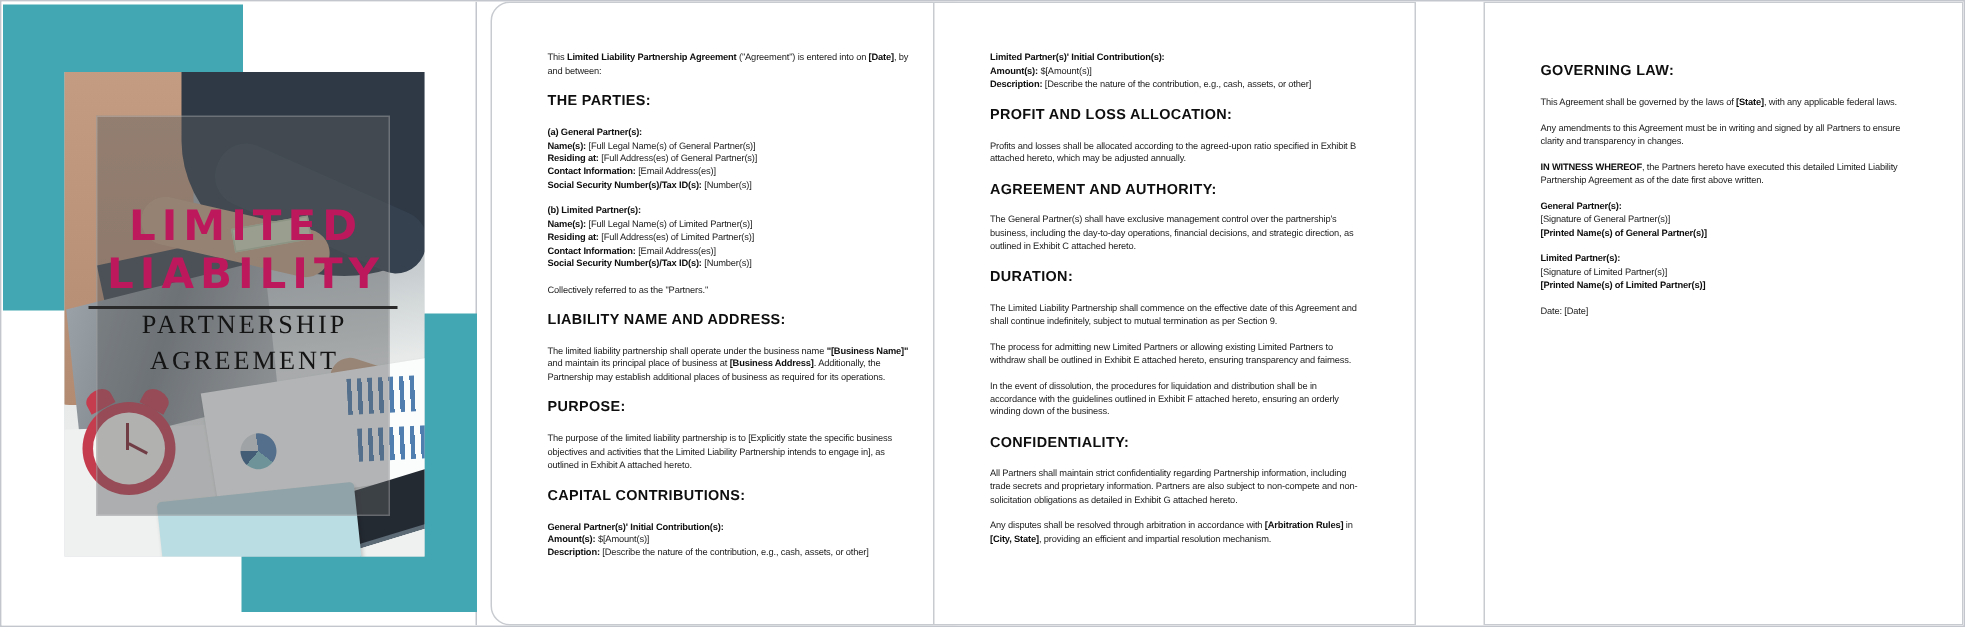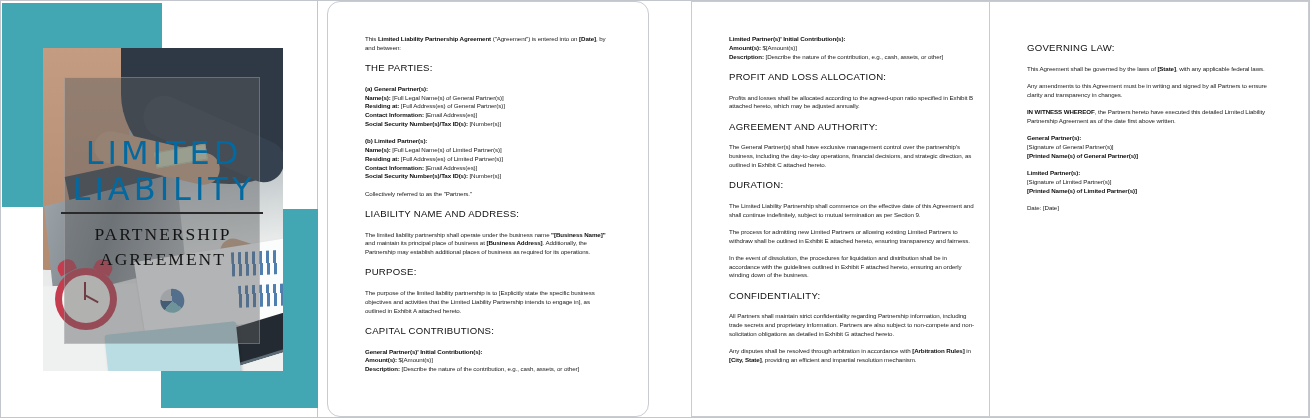--- a/index.html
+++ b/index.html
@@ -19,28 +19,28 @@
     position: absolute; top: 0; height: 416px;
     background: #ffffff;
   }
   .doc-page {
     width: 322px;
     border: 1px solid #c8cbd0;
     padding: 33px 37px 20px 37px;
     overflow: hidden;
   }
   .doc-page.p2 { left: 326px; border-radius: 13px; }
-  .doc-page.p3 { left: 690px; }
+  .doc-page.p3 { left: 621px; }
   .doc-page.p4 { left: 988px; width: 320px; }
 
   
   .doc { color: #1c1c1c; font-size: 6.2px; line-height: 1.42; letter-spacing: -0.1px; }
   .doc p { margin: 0 0 8.5px 0; }
   .doc h2 {
-    font-size: 9.6px; font-weight: normal; color: #0e0e0e;
+    font-size: 9.6px; font-weight: bold; color: #0e0e0e;
     letter-spacing: 0.25px; margin: 6px 0 10px 0;
   }
   .doc .lines { margin: 0 0 8.5px 0; }
   .doc .line { min-height: 8.8px; }
   .doc strong { font-weight: bold; color: #0e0e0e; }
 
   
   .cover { left: 0; width: 317px; border-right: 1px solid #c3c6cc; }
   .accent-a { position: absolute; left: 1px; top: 2px; width: 160px; height: 204px; }
   .accent-b { position: absolute; left: 160px; top: 208px; width: 157px; height: 199px; }
@@ -90,31 +90,31 @@
     transform: rotate(-6deg); border-radius: 3px; box-shadow: inset 0 -5px 0 #9cc9d2, 1px 2px 3px rgba(0,0,0,0.2); }
 
   .overlay {
     position: absolute; left: 63px; top: 76px; width: 196px; height: 267px;
     background: rgba(92, 94, 95, 0.45);
     border: 1px solid rgba(255,255,255,0.22);
     display: flex; flex-direction: column; align-items: center;
     padding-top: 58px; text-align: center;
   }
   .title-thin {
-    font-family: "DejaVu Sans", sans-serif; font-weight: 400;
-    font-size: 32px; letter-spacing: 4px; line-height: 1.1; color: #0369a1;
+    font-family: "DejaVu Sans", sans-serif; font-weight: 700;
+    font-size: 28px; letter-spacing: 4px; line-height: 1.1; color: #be185d;
     white-space: nowrap; text-indent: 4px;
   }
   .title-thin.underlined { display: inline-block; padding: 1px 8px 5px 8px; border-bottom: 2px solid #2a2a2a; text-align: center; }
   .title-serif {
     font-family: "Liberation Serif", serif; font-weight: 400;
     font-size: 17.5px; letter-spacing: 2px; color: #141414; line-height: 1.15;
     white-space: nowrap; text-indent: 2px;
   }
-  .title-serif.first { margin-top: 10px; }
+  .title-serif.first { margin-top: 0; }
   .title-serif.second { margin-top: 4px; }
 </style>
 </head>
 <body>
 
 <div class="canvas">
 
   <div class="page cover">
     <div class="accent-a" style="background: rgb(66, 167, 178);"></div>
     <div class="accent-b" style="background: rgb(66, 167, 178);"></div>

